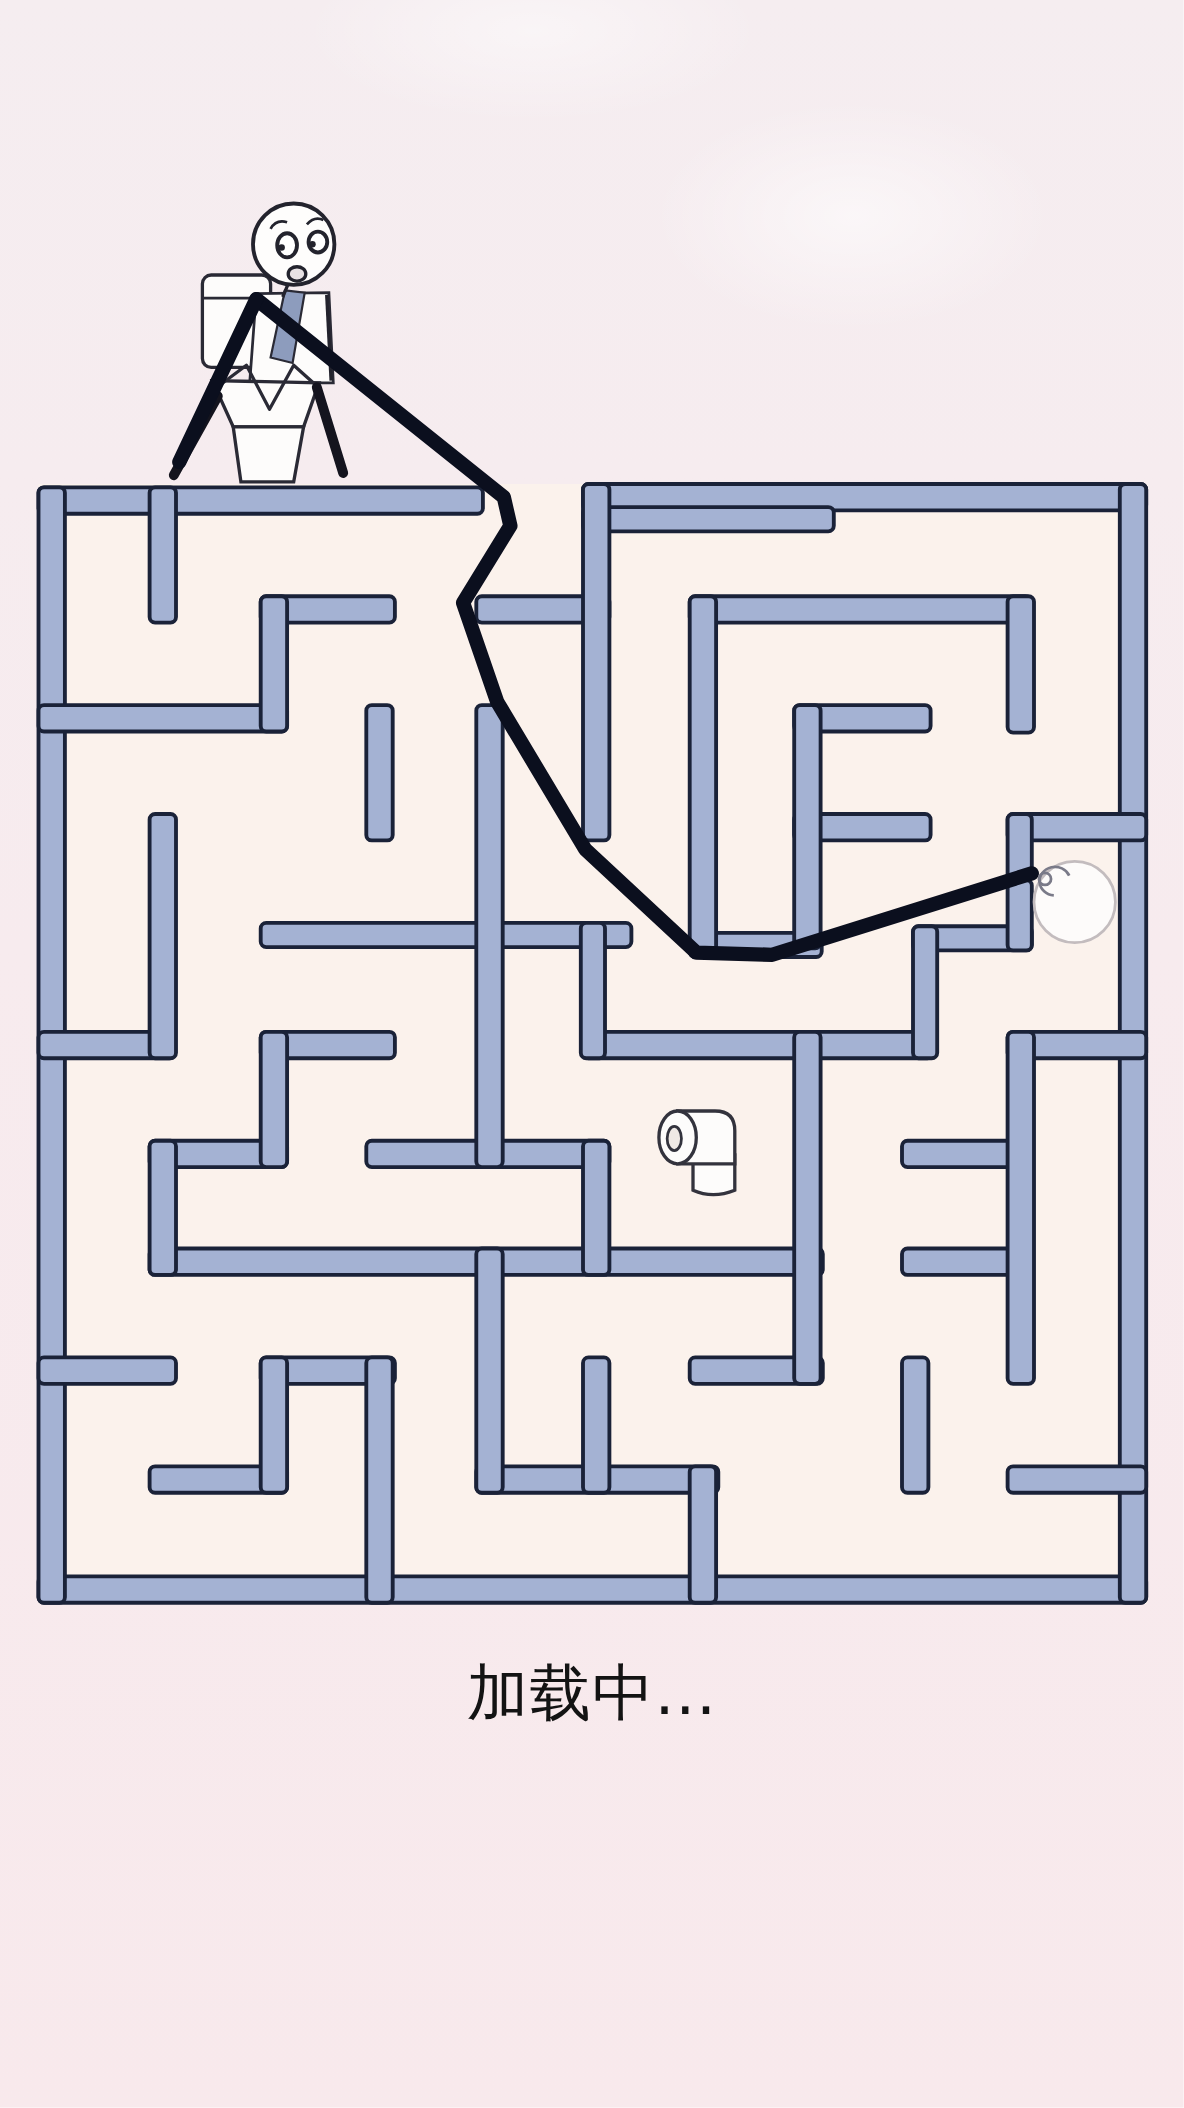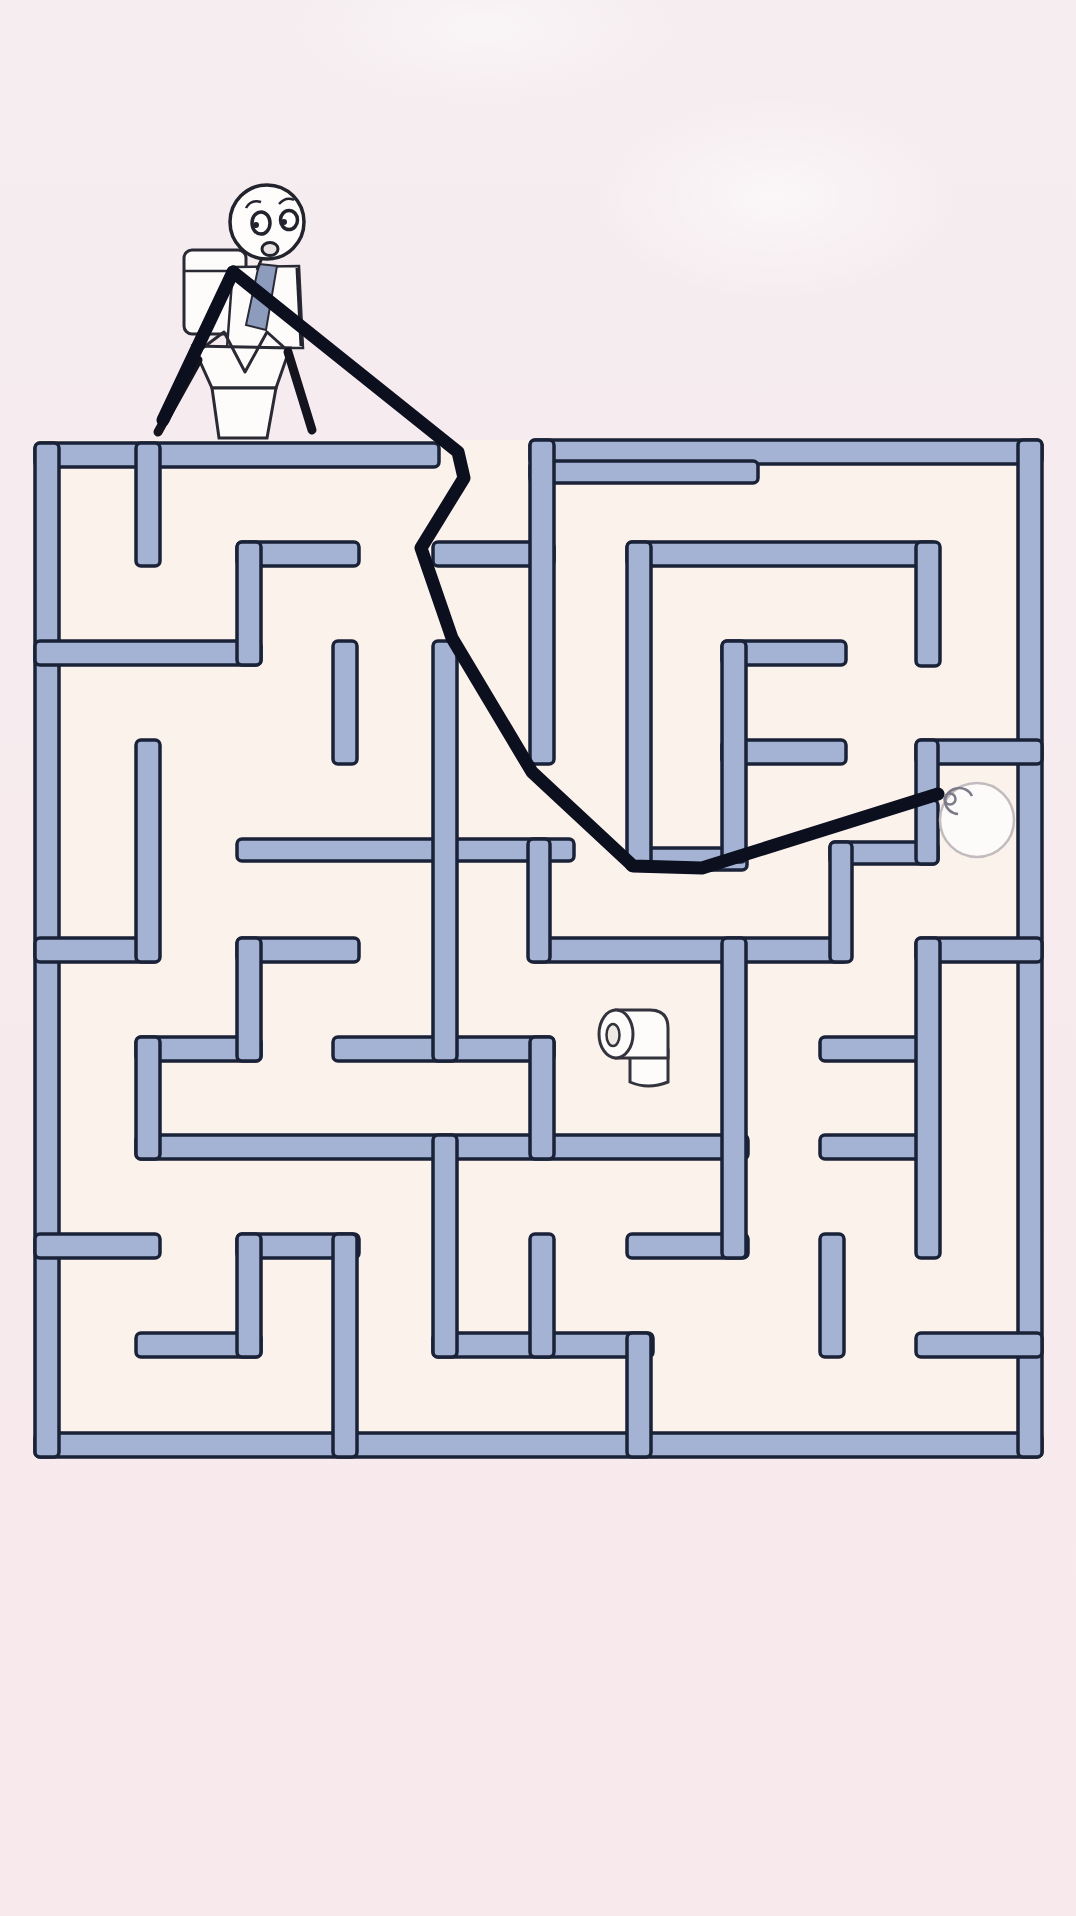--- a/index.html
+++ b/index.html
@@ -132,13 +132,14 @@
       <polyline stroke="#0b0f1e" stroke-width="13" points="233,272 458,452 464,478 421,548 452,638 532,772 633,866 702,868 938,794"></polyline>
       <polyline stroke="#0b0f1e" stroke-width="13" points="233,272 163,420"></polyline>
     </g>
 
     <g fill="none" stroke-width="2.5" stroke="#7a7a88">
       <path d="M958,814 a14,13 0 1,1 14,-18"></path>
       <circle cx="950" cy="799" r="5.5"></circle>
     </g>
   </svg>
 
+  <div class="loading">加载中...</div>
 </div>
 
 </body></html>

